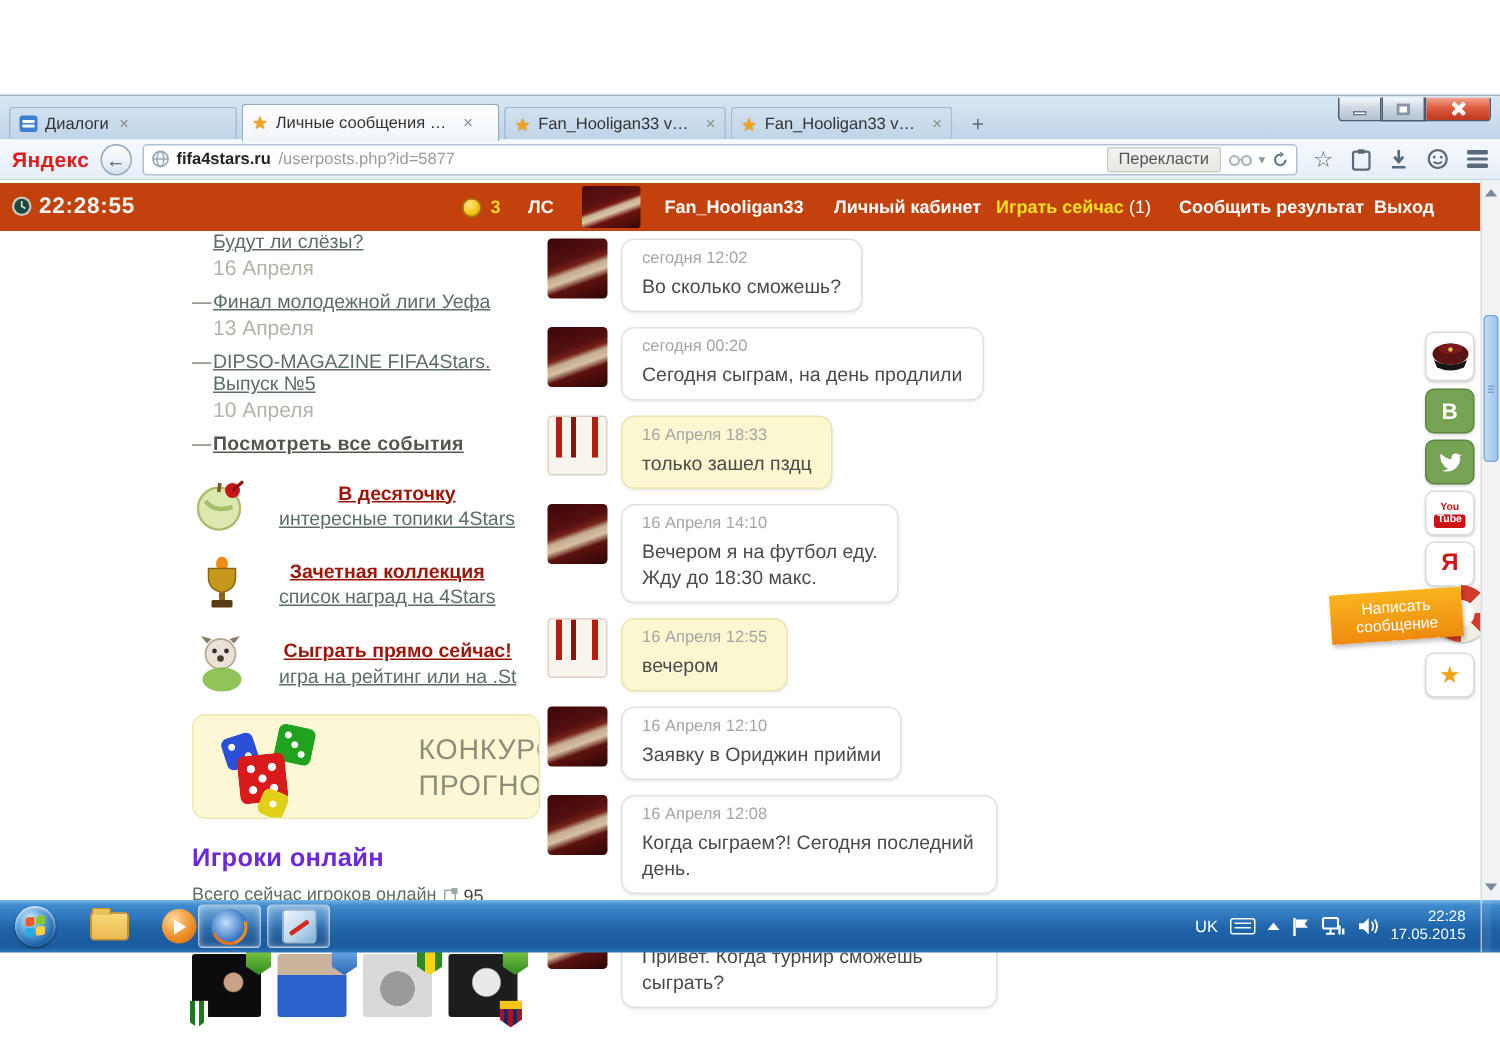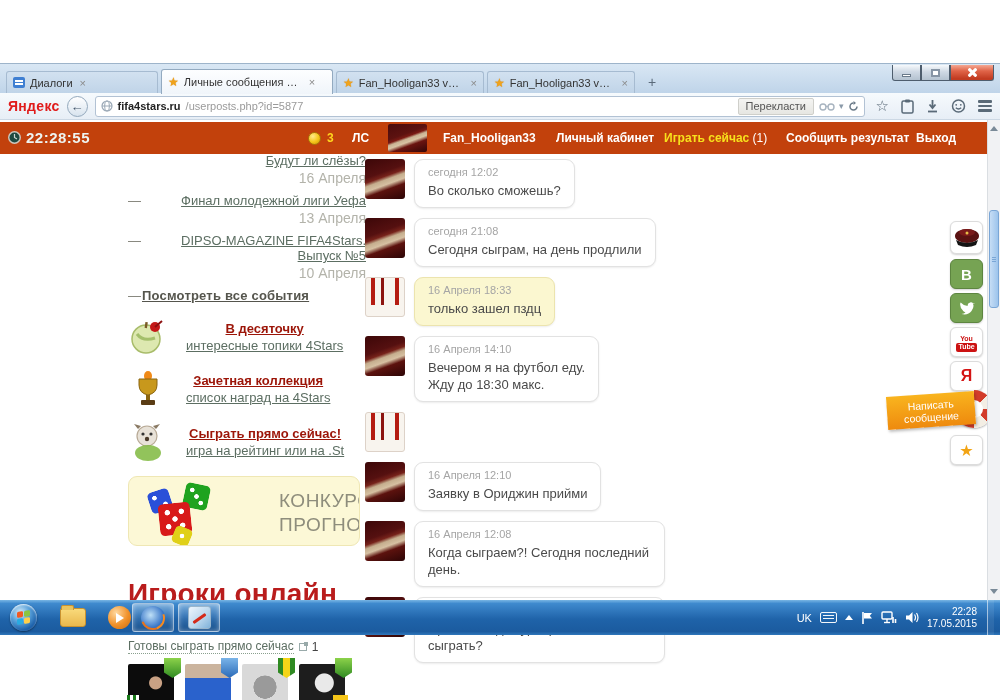--- a/index.html
+++ b/index.html
@@ -69,21 +69,21 @@
     background:linear-gradient(160deg,#4a0b0c 0%,#5d1210 38%,#7a1a14 46%,#c9b394 52%,#d8c3a4 60%,#6a1410 70%,#320607 100%); }
   .sh-user { left:443px; }
   .sh-cab { left:556px; }
   .sh-play { left:664px; color:#f7e11c; }
   .sh-play .cnt { color:#fff; font-weight:normal; }
   .sh-rep { left:786px; }
   .sh-exit { left:916px; }
 
   
   .sidebar { position:absolute; left:128px; top:33px; width:238px; font-size:13px; }
-  .ev { margin-bottom:3px; position:relative; padding-left:14px; line-height:15px;text-align:right; }
+  .ev { margin-bottom:3px; position:relative; padding-left:14px; line-height:15px; }
   .ev .dash { position:absolute; left:0; color:#7a7a70; }
   .ev a.evlink { color:#5c6e62; text-decoration:underline; }
   .ev .date { display:block; font-size:14px; color:#b3b3aa; margin:3px 0 7px; }
   .viewall { position:relative; padding-left:14px; margin-top:4px; }
   .viewall .dash { position:absolute; left:0; color:#7a7a70; }
   .viewall a { color:#55554d; font-weight:bold; text-decoration:underline; letter-spacing:.2px; }
   .feature { display:flex; align-items:center; gap:18px; margin-top:15px; }
   .feature .ficon { width:40px; flex:none; display:flex; justify-content:center; }
   .feature .ft { line-height:16px;text-align:center; }
   .feature .ft a.t { color:#9c1508; font-weight:bold; text-decoration:underline; }
@@ -93,21 +93,21 @@
   .die { position:absolute; border-radius:5px; }
   .die.blue { width:22px; height:22px; left:20px; top:13px; background:#2a50d8; transform:rotate(-18deg);
     background-image:radial-gradient(circle at 30% 30%,#fff 2px,transparent 2.6px),radial-gradient(circle at 70% 70%,#fff 2px,transparent 2.6px); background-color:#2a50d8; }
   .die.green { width:25px; height:25px; left:55px; top:7px; background-color:#1fa31f; transform:rotate(12deg);
     background-image:radial-gradient(circle at 28% 28%,#fff 2px,transparent 2.6px),radial-gradient(circle at 50% 50%,#fff 2px,transparent 2.6px),radial-gradient(circle at 72% 72%,#fff 2px,transparent 2.6px); }
   .die.red { width:32px; height:32px; left:30px; top:26px; background-color:#d81a1a; transform:rotate(-6deg);
     background-image:radial-gradient(circle at 28% 28%,#fff 2.4px,transparent 3px),radial-gradient(circle at 72% 28%,#fff 2.4px,transparent 3px),radial-gradient(circle at 28% 72%,#fff 2.4px,transparent 3px),radial-gradient(circle at 72% 72%,#fff 2.4px,transparent 3px),radial-gradient(circle at 50% 50%,#fff 2.4px,transparent 3px); }
   .die.yellow { width:18px; height:18px; left:44px; top:50px; background-color:#e0d018; transform:rotate(22deg);
     background-image:radial-gradient(circle at 50% 50%,#fff 2px,transparent 2.6px); }
   .bannertext { position:absolute; left:150px; top:12px; font-size:19px; line-height:24px; color:#8e8d7c; letter-spacing:.5px; }
-  .online-title { margin-top:32px; font-size:28px; color:#b91c1c; font-weight:bold; letter-spacing:.2px; }
+  .online-title { margin-top:16px; font-size:17px; color:#6d28d9; font-weight:bold; letter-spacing:.2px; }
   .online-line { margin-top:7px; font-size:12px; color:#444; display:flex; align-items:center; gap:5px; }
   .online-line a { color:#5c6e62; text-decoration:none; border-bottom:1px dotted #8aa08e; }
   .extic { width:8px; height:8px; border:1px solid #9aa; display:inline-block; position:relative; }
   .extic:after { content:""; position:absolute; right:-2px; top:-2px; width:4px; height:4px; background:#9aa; }
   .players { margin-top:10px; display:flex; gap:11px; }
   .pl { width:46px; height:42px; position:relative; flex:none; }
   .pl .img { position:absolute; inset:0; border-radius:2px; }
   .pl1 .img { background:radial-gradient(circle at 60% 45%, #c9a184 0 6px, #0c0c0c 7px); }
   .pl2 .img { background:linear-gradient(#cbb49e 0 34%, #2a62cc 34%); }
   .pl3 .img { background:radial-gradient(ellipse at 50% 55%, #9a9a9a 0 35%, #d9d9d9 36%); }
@@ -431,41 +431,45 @@
         <div class="msg">
           <div class="mavatar a"></div>
           <div class="bubble">
               <div class="mtime">сегодня 12:02</div>
               <div class="mtext">Во сколько сможешь?</div>
             </div>
         </div>
         <div class="msg">
           <div class="mavatar a"></div>
           <div class="bubble">
-              <div class="mtime">сегодня 21:08</div>
+              <div class="mtime">сегодня 00:20</div>
               <div class="mtext">Сегодня сыграм, на день продлили</div>
             </div>
         </div>
         <div class="msg yellow">
           <div class="mavatar b"></div>
           <div class="bubble">
               <div class="mtime">16 Апреля 18:33</div>
               <div class="mtext">только зашел пздц</div>
             </div>
         </div>
         <div class="msg">
           <div class="mavatar a"></div>
           <div class="bubble">
               <div class="mtime">16 Апреля 14:10</div>
               <div class="mtext">Вечером я на футбол еду.
 Жду до 18:30 макс.</div>
             </div>
         </div>
         <div class="msg yellow">
           <div class="mavatar b"></div>
+          <div class="bubble">
+              <div class="mtime">16 Апреля 12:55</div>
+              <div class="mtext">вечером</div>
+            </div>
         </div>
         <div class="msg">
           <div class="mavatar a"></div>
           <div class="bubble">
               <div class="mtime">16 Апреля 12:10</div>
               <div class="mtext">Заявку в Ориджин прийми</div>
             </div>
         </div>
         <div class="msg">
           <div class="mavatar a"></div>

